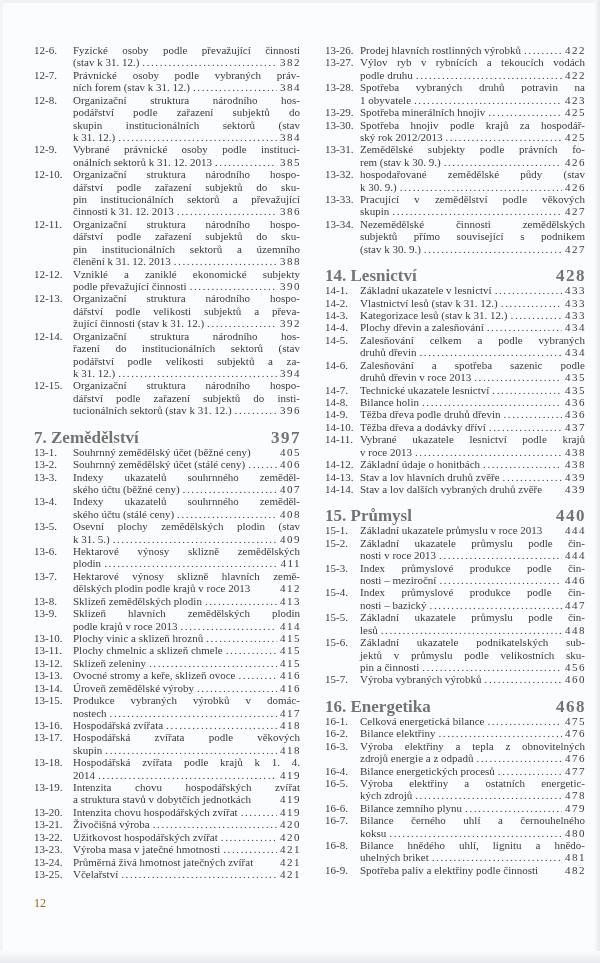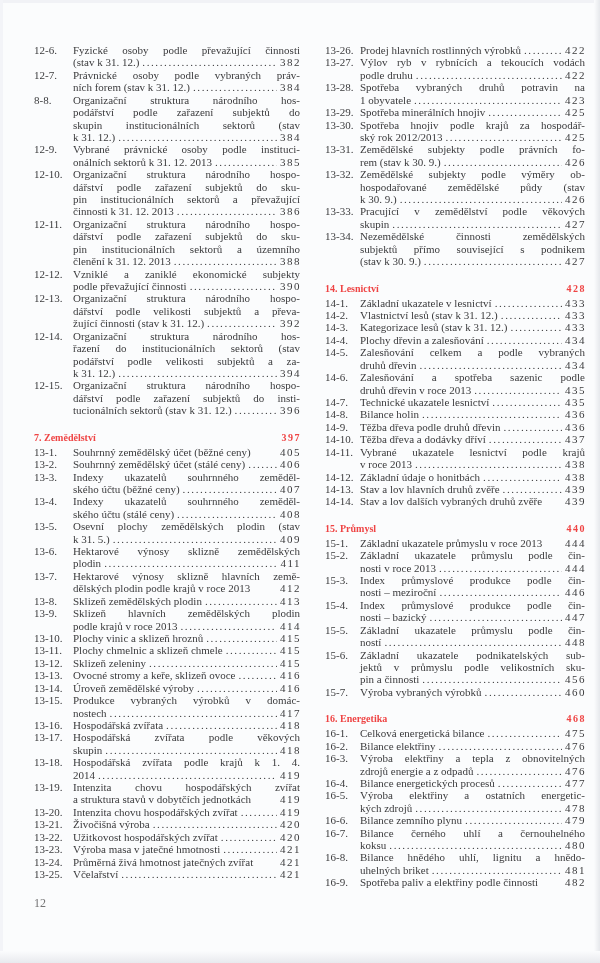--- a/index.html
+++ b/index.html
@@ -28,26 +28,26 @@
   .num { position:absolute; left:0; top:0; white-space:nowrap; }
 
   .jline { text-align:justify; text-align-last:justify; white-space:nowrap; }
   .lastline { display:flex; align-items:baseline; }
   .ltext { flex:0 1 auto; white-space:nowrap; }
   .leader { flex:1 1 0; min-width:0; overflow:hidden; white-space:nowrap; margin:0 3px; }
   .leader::after { content:"...................................................................."; letter-spacing:1.6px; }
   .leader.nodots::after { content:""; }
   .pnum { white-space:nowrap; letter-spacing:1.5px; margin-right:-1px; text-align:right; }
 
-  .heading { display:flex; align-items:baseline; font-size:10px; line-height:13px;
-             font-weight:bold; color:#ef4444; margin:14px 0 2px 0; }
+  .heading { display:flex; align-items:baseline; font-size:17px; line-height:13px;
+             font-weight:bold; color:#737373; margin:14px 0 2px 0; }
   .heading .hlabel { flex:1 1 auto; }
   .heading .pnum { letter-spacing:1.5px;text-align:right; }
 
-  .footer { position:absolute; left:34px; top:896px; font-size:12px; color:#737373; }
+  .footer { position:absolute; left:34px; top:896px; font-size:12px; color:#a16207; }
 </style>
 </head>
 <body>
 
 <div class="page">
   <div class="edge-top"></div>
   <div class="edge-left"></div>
   <div class="edge-right"></div>
   <div class="edge-bottom"></div>
 
@@ -65,21 +65,21 @@
         <div class="entry">
           <span class="num">12-7.</span>
           <div class="jline">Právnické osoby podle vybraných práv-</div>
           <div class="lastline">
             <span class="ltext">ních forem (stav k 31. 12.)</span>
             <span class="leader"></span>
             <span class="pnum">384</span>
           </div>
         </div>
         <div class="entry">
-          <span class="num">8-8.</span>
+          <span class="num">12-8.</span>
           <div class="jline">Organizační struktura národního hos-</div>
           <div class="jline">podářství podle zařazení subjektů do</div>
           <div class="jline">skupin institucionálních sektorů (stav</div>
           <div class="lastline">
             <span class="ltext">k 31. 12.)</span>
             <span class="leader"></span>
             <span class="pnum">384</span>
           </div>
         </div>
         <div class="entry">
@@ -416,21 +416,20 @@
           <span class="num">13-31.</span>
           <div class="jline">Zemědělské subjekty podle právních fo-</div>
           <div class="lastline">
             <span class="ltext">rem (stav k 30. 9.)</span>
             <span class="leader"></span>
             <span class="pnum">426</span>
           </div>
         </div>
         <div class="entry">
           <span class="num">13-32.</span>
-          <div class="jline">Zemědělské subjekty podle výměry ob-</div>
           <div class="jline">hospodařované zemědělské půdy (stav</div>
           <div class="lastline">
             <span class="ltext">k 30. 9.)</span>
             <span class="leader"></span>
             <span class="pnum">426</span>
           </div>
         </div>
         <div class="entry">
           <span class="num">13-33.</span>
           <div class="jline">Pracující v zemědělství podle věkových</div>
@@ -605,21 +604,21 @@
           <div class="lastline">
             <span class="ltext">nosti – bazický</span>
             <span class="leader"></span>
             <span class="pnum">447</span>
           </div>
         </div>
         <div class="entry">
           <span class="num">15-5.</span>
           <div class="jline">Základní ukazatele průmyslu podle čin-</div>
           <div class="lastline">
-            <span class="ltext">ností</span>
+            <span class="ltext">lesů</span>
             <span class="leader"></span>
             <span class="pnum">448</span>
           </div>
         </div>
         <div class="entry">
           <span class="num">15-6.</span>
           <div class="jline">Základní ukazatele podnikatelských sub-</div>
           <div class="jline">jektů v průmyslu podle velikostních sku-</div>
           <div class="lastline">
             <span class="ltext">pin a činnosti</span>

